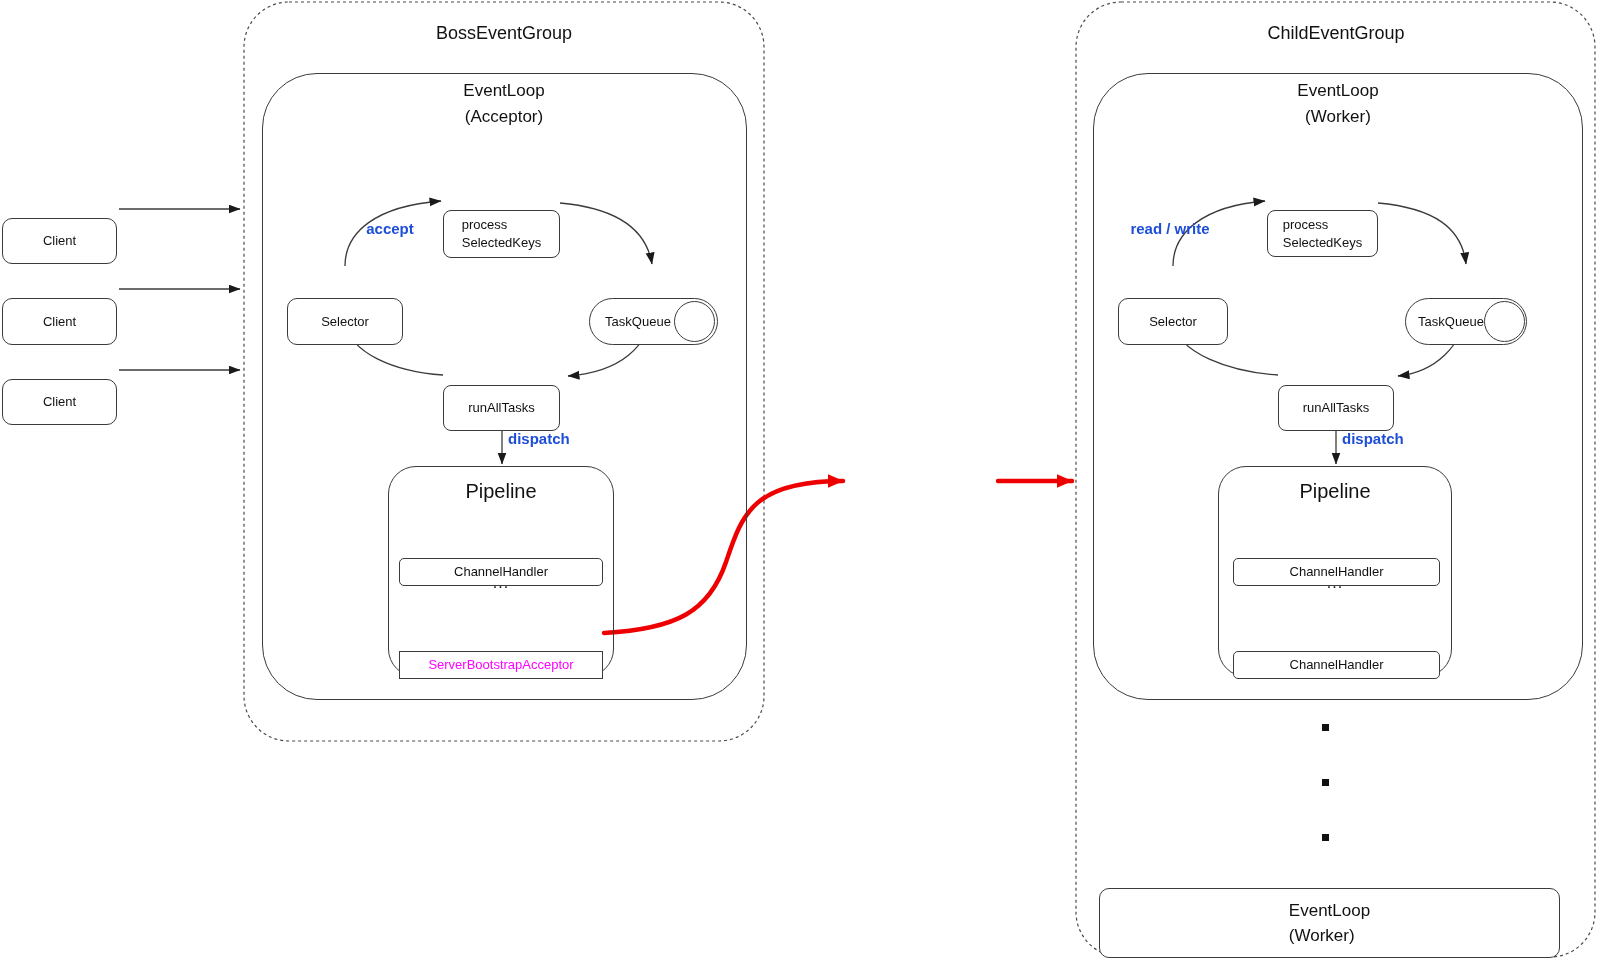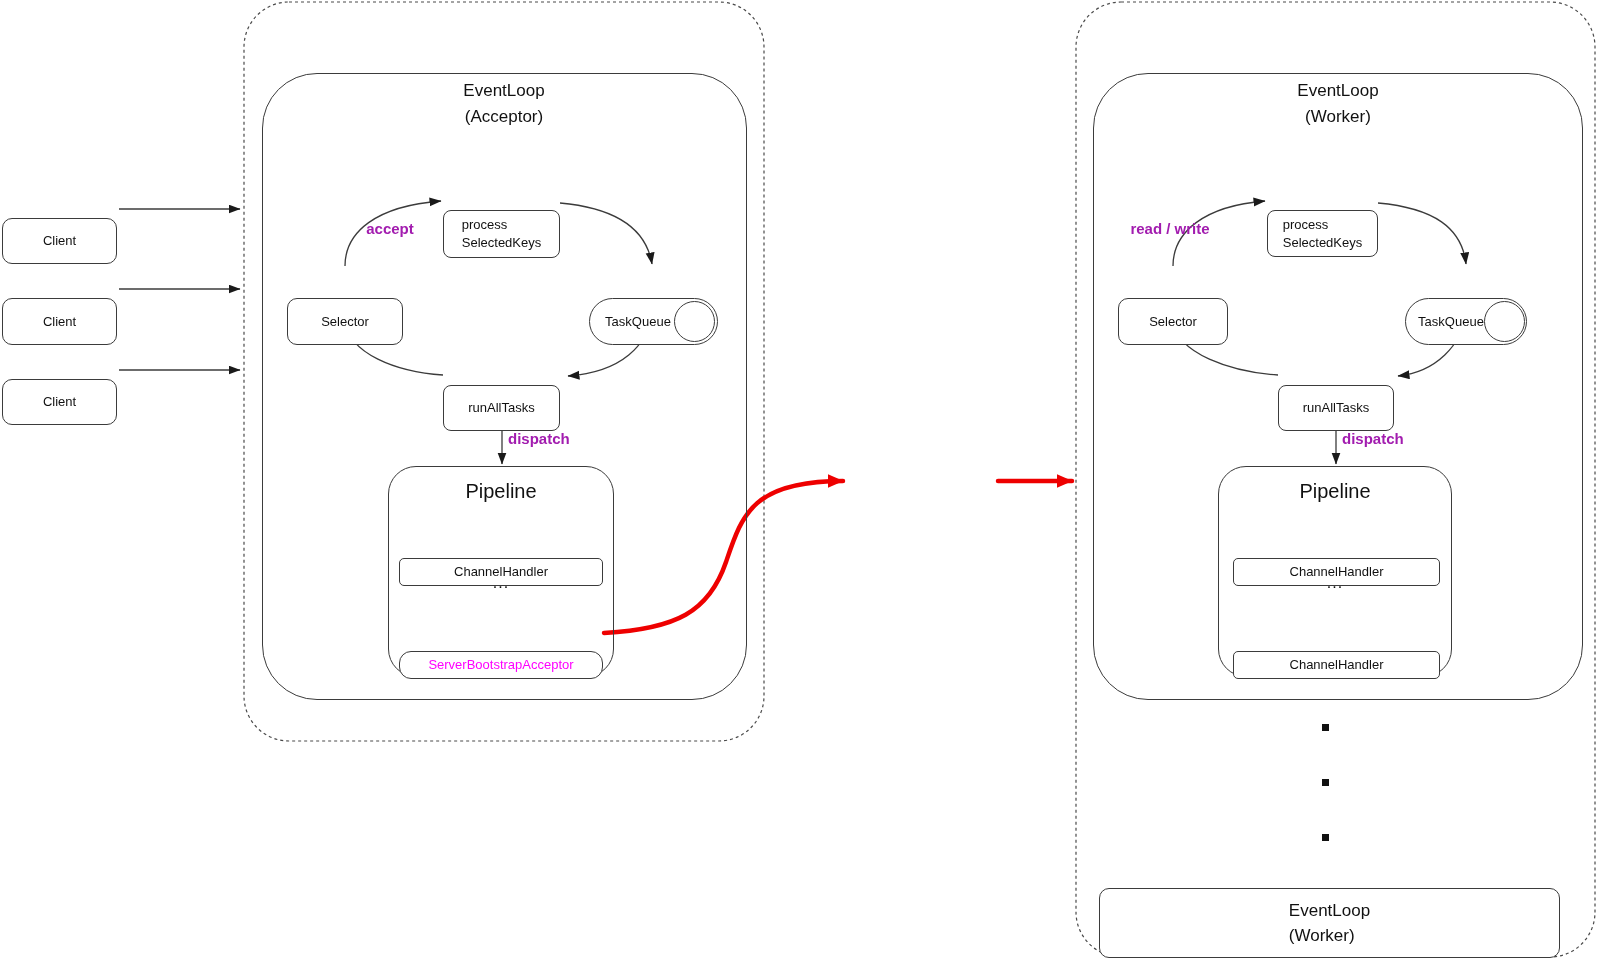--- a/index.html
+++ b/index.html
@@ -33,21 +33,21 @@
     background: transparent;
     box-sizing: border-box;
   }
   .title {
     position: absolute;
     text-align: center;
     font-size: 18px;
     line-height: 26px;
   }
   .lbl { position: absolute; font-weight: bold; font-size: 15px; line-height: 18px; text-align: right; }
-  .orange { color: #a21caf; }
+  .orange { color: #1d4ed8; }
   .red { color: #EE0000; }
   .magenta { color: #FF00FF; }
   .pre { white-space: pre-line; }
   .pill { border-radius: 23.5px; }
   .cyl-cap {
     position: absolute;
     width: 41px; height: 41px;
     border: 1.3px solid #3b3b3b;
     border-radius: 50%;
     background: #ffffff;
@@ -89,20 +89,22 @@
     <path d="M1173 266 C1173 232 1204 206 1265 201" fill="none" stroke="#3b3b3b" stroke-width="1.3" marker-end="url(#mb)"></path>
     <path d="M1378 203 C1434 208 1462 228 1466 264" fill="none" stroke="#3b3b3b" stroke-width="1.3" marker-end="url(#mb)"></path>
     <path d="M1466 313 C1462 345 1436 372 1398 376" fill="none" stroke="#3b3b3b" stroke-width="1.3" marker-end="url(#mb)"></path>
     <path d="M1278 375 C1232 372 1176 354 1173 320" fill="none" stroke="#3b3b3b" stroke-width="1.3" marker-end="url(#mb)"></path>
     <path d="M1336 399 L1336 464" fill="none" stroke="#3b3b3b" stroke-width="1.3" marker-end="url(#mb)"></path>
 
     <path d="M604 633 C676 629 709 612 726 562 C742 515 752 481 843 481" fill="none" stroke="#EE0000" stroke-width="4.5" stroke-linecap="round" marker-end="url(#mr)"></path>
     <path d="M998 481 L1072 481" fill="none" stroke="#EE0000" stroke-width="4.5" stroke-linecap="round" marker-end="url(#mr)"></path>
   </svg>
 
+  <div class="title" style="left:354px; top:20px; width:300px;">BossEventGroup</div>
+  <div class="title" style="left:1186px; top:20px; width:300px;">ChildEventGroup</div>
 
   <div class="node" style="left:2px; top:186px; width:115px; height:46px; border-radius:10px;">Client</div>
   <div class="node" style="left:2px; top:266px; width:115px; height:47px; border-radius:10px;">Client</div>
   <div class="node" style="left:2px; top:347px; width:115px; height:46px; border-radius:10px;">Client</div>
 
   <div class="container-solid" style="left:262px; top:73px; width:485px; height:627px; border-radius:55px;"></div>
   <div class="title pre" style="left:354px; top:78px; width:300px; font-size:17px;">EventLoop
 (Acceptor)</div>
 
   <div class="node pre" style="left:443px; top:178px; width:117px; height:48px;">process
@@ -116,21 +118,21 @@
 
   <div class="node" style="left:443px; top:353px; width:117px; height:46px;">runAllTasks</div>
 
   <div class="lbl orange" style="left:340px; top:220px; width:100px; text-align:center;">accept</div>
   <div class="lbl orange" style="left:508px; top:430px;">dispatch</div>
 
   <div class="container-solid" style="left:388px; top:466px; width:226px; height:211px; border-radius:28px;"></div>
   <div class="title" style="left:401px; top:478px; width:200px; font-size:20px;">Pipeline</div>
   <div class="node" style="left:399px; top:526px; width:204px; height:28px; border-radius:5px;">ChannelHandler</div>
   <div class="ellipsis" style="left:451px; top:574px;">...</div>
-  <div class="node magenta" style="left:399px; top:619px; width:204px; height:28px; border-radius:12px;">ServerBootstrapAcceptor</div>
+  <div class="node magenta" style="left:399px; top:619px; width:204px; height:28px; border-radius:0;">ServerBootstrapAcceptor</div>
 
 
   <div class="container-solid" style="left:1093px; top:73px; width:490px; height:627px; border-radius:55px;"></div>
   <div class="title pre" style="left:1188px; top:78px; width:300px; font-size:17px;">EventLoop
 (Worker)</div>
 
   <div class="node pre" style="left:1267px; top:178px; width:111px; height:47px;">process
 SelectedKeys</div>
   <div class="node" style="left:1118px; top:266px; width:110px; height:47px; border-radius:10px;">Selector</div>
 

